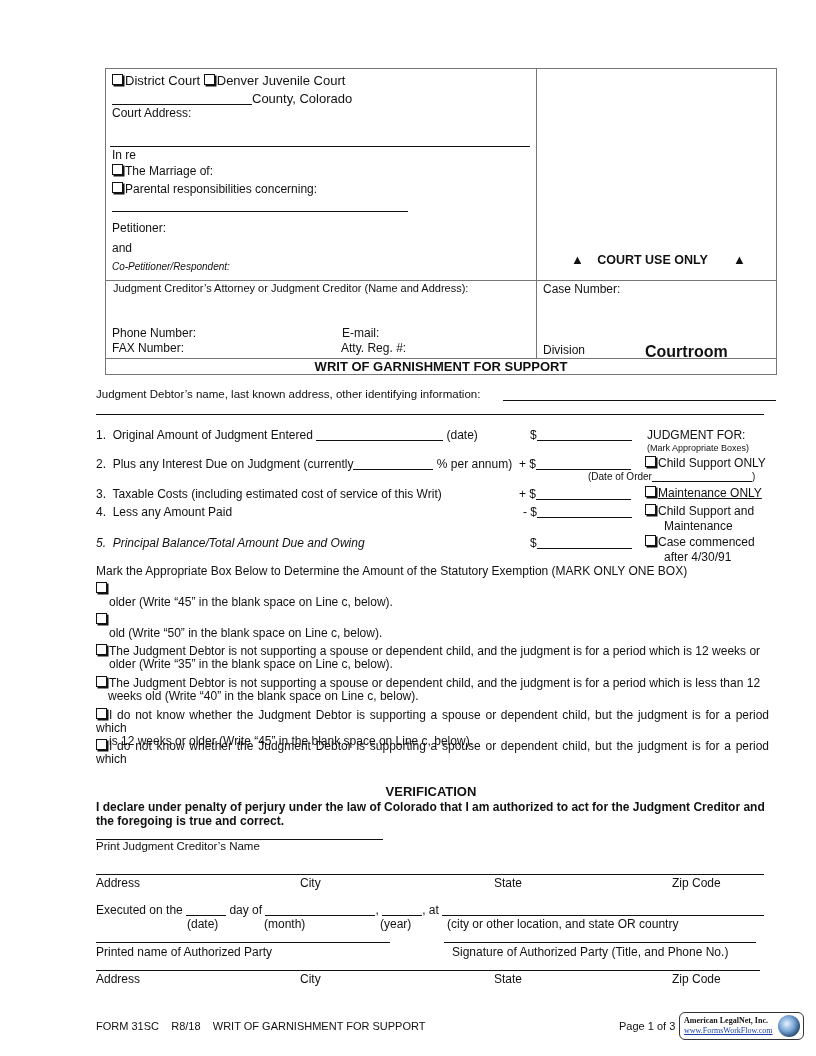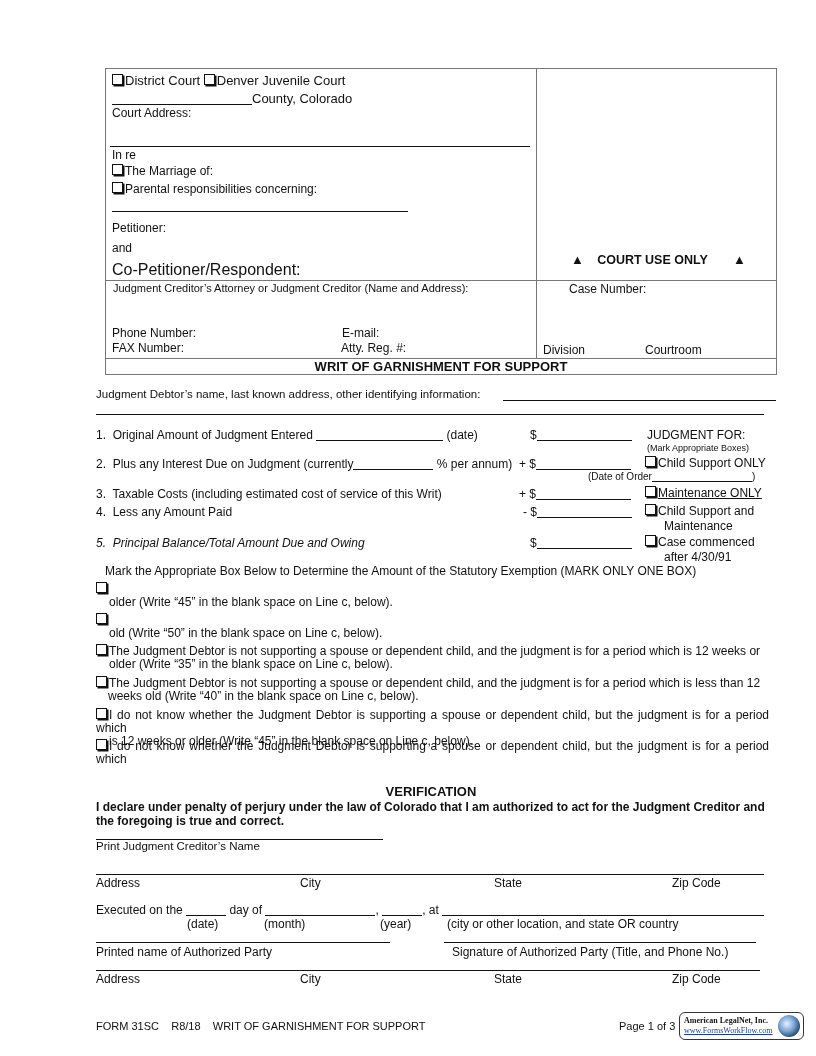--- a/index.html
+++ b/index.html
@@ -47,39 +47,39 @@
 <div class="abs" style="left:112px;top:164px;font-size:12px;">
   <span class="cb"></span><span>The Marriage of:</span>
 </div>
 <div class="abs" style="left:112px;top:182px;font-size:12px;">
   <span class="cb"></span><span>Parental responsibilities concerning:</span>
 </div>
 <div class="line" style="left:112px;top:211px;width:296px;"></div>
 
 <div class="abs" style="left:112px;top:221px;font-size:12px;">Petitioner:</div>
 <div class="abs" style="left:112px;top:241px;font-size:12px;">and</div>
-<div class="abs" style="left:112px;top:261px;font-size:16px;">Co-Petitioner/Respondent:</div>
+<div class="abs" style="left:112px;top:261px;font-size:10px;font-style:italic;">Co-Petitioner/Respondent:</div>
 
 <div class="abs" style="left:571px;top:252px;font-size:13px;">
   <span>▲</span>
   <span style="display:inline-block;width:6px;"></span>
   <span class="bold" style="font-size:12.5px;">COURT USE ONLY</span>
   <span style="display:inline-block;width:18px;"></span>
   <span>▲</span>
 </div>
 
 <div class="abs" style="left:113px;top:282px;font-size:11px;">Judgment Creditor’s Attorney or Judgment Creditor (Name and Address):</div>
 <div class="abs" style="left:112px;top:326px;font-size:12px;">Phone Number:</div>
 <div class="abs" style="left:342px;top:326px;font-size:12px;">E-mail:</div>
 <div class="abs" style="left:112px;top:341px;font-size:12px;">FAX Number:</div>
 <div class="abs" style="left:341px;top:341px;font-size:12px;">Atty. Reg. #:</div>
 
-<div class="abs" style="left:543px;top:282px;font-size:12px;margin-left:26px;">Case Number:</div>
+<div class="abs" style="left:543px;top:282px;font-size:12px;">Case Number:</div>
 <div class="abs" style="left:543px;top:343px;font-size:12px;">Division</div>
-<div class="abs" style="left:645px;top:343px;font-size:12px;">Courtroom</div>
+<div class="abs" style="left:645px;top:343px;font-size:16px;font-weight:bold;">Courtroom</div>
 
 <div class="abs bold" style="left:105px;top:359px;width:672px;text-align:center;font-size:13px;">WRIT OF GARNISHMENT FOR SUPPORT</div>
 
 <div class="abs" style="left:96px;top:388px;font-size:11.5px;">Judgment Debtor’s name, last known address, other identifying information:</div>
 <div class="line" style="left:503px;top:400px;width:273px;"></div>
 <div class="line" style="left:96px;top:414px;width:668px;"></div>
 
 <div class="abs" style="left:96px;top:428px;font-size:12px;">
   <span>1.</span>&nbsp;
   <span>Original Amount of Judgment Entered</span>
@@ -133,21 +133,21 @@
 </div>
 <div class="abs" style="left:645px;top:504px;font-size:12px;">
   <span class="cb"></span><span>Child Support and</span>
 </div>
 <div class="abs" style="left:664px;top:519px;font-size:12px;">Maintenance</div>
 <div class="abs" style="left:645px;top:535px;font-size:12px;">
   <span class="cb"></span><span>Case commenced</span>
 </div>
 <div class="abs" style="left:664px;top:550px;font-size:12px;">after 4/30/91</div>
 
-<div class="abs" style="left:96px;top:564px;font-size:12px;margin-left:9px;">Mark the Appropriate Box Below to Determine the Amount of the Statutory Exemption (MARK ONLY ONE BOX)</div>
+<div class="abs" style="left:96px;top:564px;font-size:12px;">Mark the Appropriate Box Below to Determine the Amount of the Statutory Exemption (MARK ONLY ONE BOX)</div>
 
 <div class="para" style="top:582px;">
   <span class="cb"></span>
   <span class="indent">older (Write “45” in the blank space on Line c, below).</span>
 </div>
 <div class="para" style="top:613px;">
   <span class="cb"></span>
   <span class="indent">old (Write “50” in the blank space on Line c, below).</span>
 </div>
 <div class="para" style="top:644px;">

